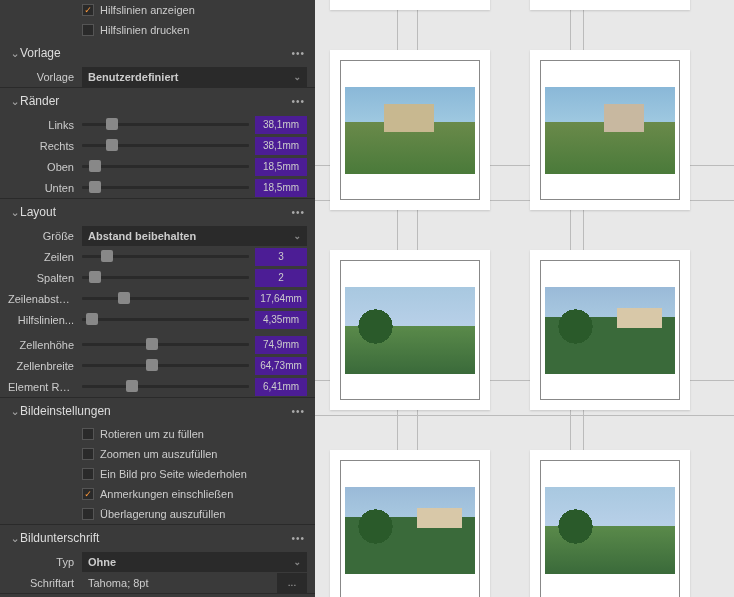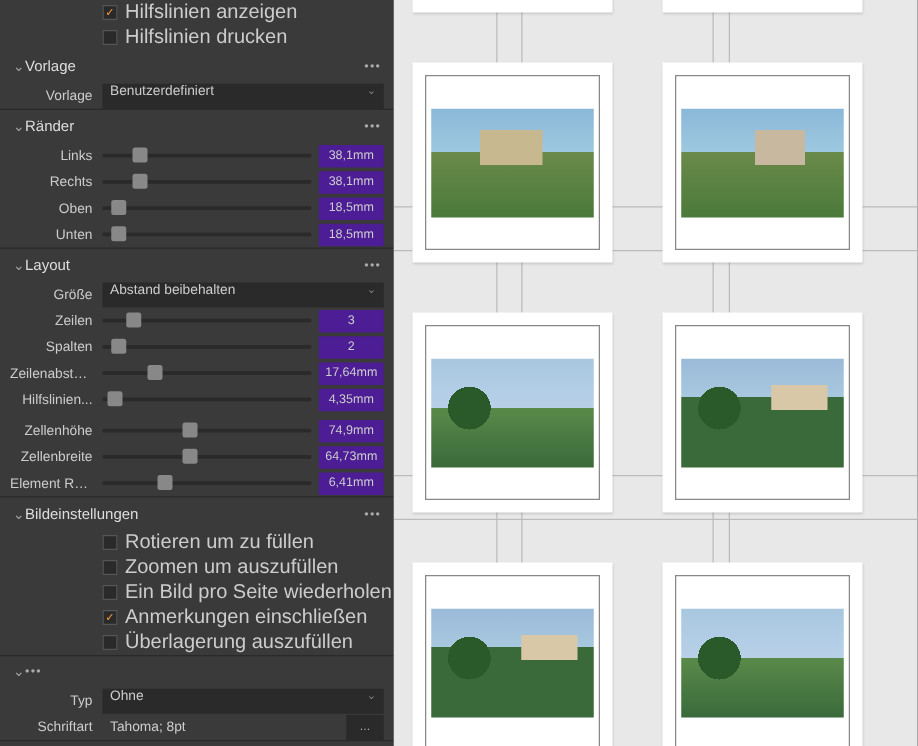--- a/index.html
+++ b/index.html
@@ -9,25 +9,25 @@
 .section { border-bottom: 1px solid #2a2a2a; }
 .section-header { display: flex; align-items: center; padding: 6px 10px; cursor: pointer; }
 .section-header .chev { width: 10px; text-align: center; color: #aaa; }
 .section-header .title { flex: 1; color: #ddd; font-size: 12px; }
 .section-header .menu { color: #aaa; letter-spacing: 1px; font-size: 10px; cursor: pointer; }
 .row { display: flex; align-items: center; padding: 2px 8px; height: 21px; }
 .row .label { width: 74px; text-align: right; padding-right: 8px; color: #ccc; font-size: 11px; white-space: nowrap; overflow: hidden; text-overflow: ellipsis; }
 .row .control { flex: 1; display: flex; align-items: center; gap: 6px; }
 .checkbox { width: 12px; height: 12px; background: #2a2a2a; border: 1px solid #555; display: inline-flex; align-items: center; justify-content: center; margin-left: 82px; margin-right: 6px; font-size: 9px; color: #ff9a3c; flex-shrink: 0; }
 .check-row { display: flex; align-items: center; padding: 3px 0; height: 20px; }
-.check-label { color: #ccc; font-size: 16px; }
+.check-label { color: #ccc; font-size: 11px; }
 .slider-track { flex: 1; height: 3px; background: #2a2a2a; position: relative; border-radius: 1px; }
 .slider-thumb { position: absolute; width: 12px; height: 12px; background: #888; border-radius: 2px; top: -5px; transform: translateX(-50%); }
 .value-box { width: 52px; height: 18px; background: #4c1d95; text-align: center; line-height: 18px; color: #ccc; font-size: 10px; }
-.select { flex: 1; height: 20px; background: #2a2a2a; display: flex; align-items: flex-start; padding: 0 6px; color: #ccc; font-size: 11px; position: relative; }
+.select { flex: 1; height: 20px; background: #2a2a2a; display: flex; align-items: center; padding: 0 6px; color: #ccc; font-size: 11px; position: relative; font-weight: bold; }
 .select .caret { position: absolute; right: 6px; color: #888; font-size: 9px; }
 .btn-small { width: 30px; height: 20px; background: #2a2a2a; margin-left: auto; display: flex; align-items: center; justify-content: center; color: #aaa; font-size: 10px; }
 .preview-grid { position: absolute; left: 15px; top: -150px; display: grid; grid-template-columns: repeat(2, 160px); gap: 40px; row-gap: 40px; }
 .cell { width: 160px; height: 160px; background: #fff; box-shadow: 0 1px 2px rgba(0,0,0,0.15); display: flex; align-items: center; justify-content: center; }
 .photo-frame { width: 140px; height: 140px; border: 1px solid #888; display: flex; align-items: center; justify-content: center; background: #fff; }
 .photo { width: 130px; height: 87px; background: linear-gradient(to bottom, #8ab8d8 0%, #9ec8e0 40%, #6a8a4a 40%, #4a7a3a 100%); position: relative; overflow: hidden; }
 .photo::before { content: ""; position: absolute; left: 30%; top: 20%; width: 50px; height: 28px; background: #c8b890; }
 .photo.p2::before { left: 45%; width: 40px; background: #c8b8a0; }
 .photo.p3 { background: linear-gradient(to bottom, #a8c8e0 0%, #b8d0e8 45%, #5a8a4a 45%, #3a6a3a 100%); }
 .photo.p3::before { display: none; }
@@ -218,20 +218,21 @@
       </div>
     <div class="check-row">
         <span class="checkbox"></span>
         <span class="check-label">Überlagerung auszufüllen</span>
       </div>
   </div>
 
   <div class="section">
     <div class="section-header">
       <span class="chev">⌄</span>
+      <span class="title">Bildunterschrift</span>
       <span class="menu">•••</span>
     </div>
     <div class="row">
         <div class="label">Typ</div>
         <div class="control">
           <div class="select">
             <span>Ohne</span>
             <span class="caret">⌄</span>
           </div>
         </div>

